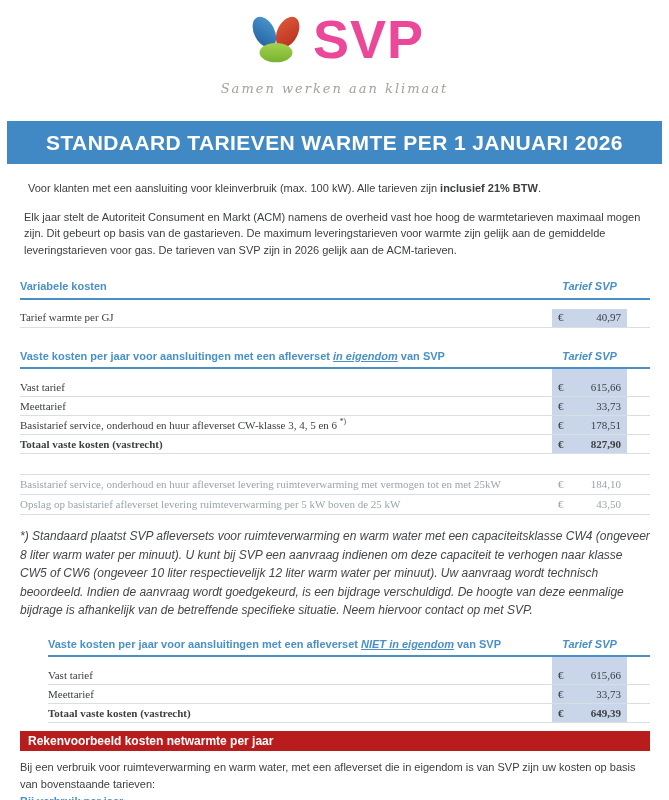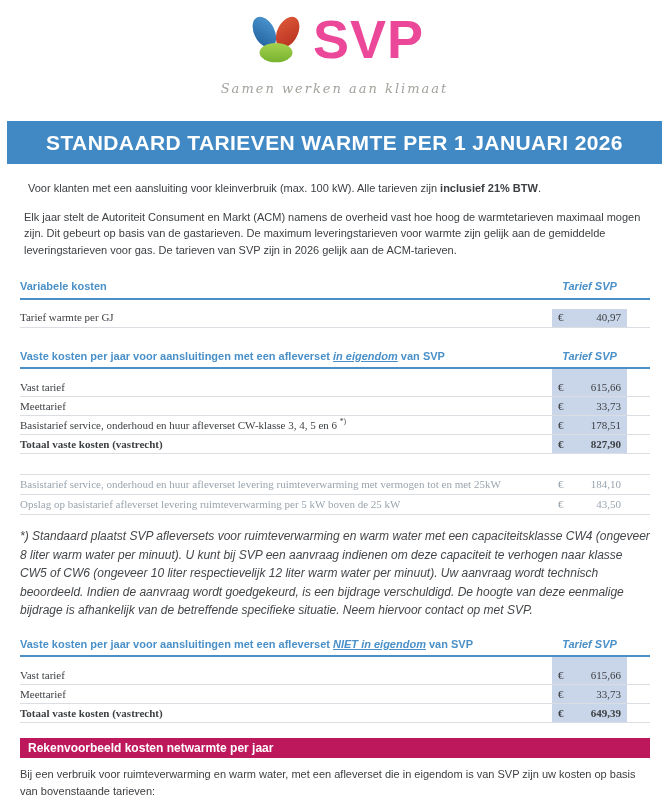--- a/index.html
+++ b/index.html
@@ -38,21 +38,21 @@
   .val.bg{background:#c9d5e9;}
   .val i{font-style:normal;}
   .row.total{font-weight:bold;}
   
   .gray-rows{margin-top:20px;color:#9aa5ae;}
   .gray-rows .row:first-child{border-top:1px solid #dadde1;}
   .gray-rows .row{height:19px;}
   
   .note{margin:12px 0 10px 0;font-style:italic;font-size:12px;line-height:1.55;color:#44474a;}
   
-  .ex-bar{margin-top:15px;height:20px;background:#be185d;color:#fff;font-weight:bold;
+  .ex-bar{margin-top:8px;height:20px;background:#b91c1c;color:#fff;font-weight:bold;
     font-size:12px;display:flex;align-items:center;padding-left:8px;}
   .ex-intro{margin:8px 0 0 0;}
   .ex-table{margin-top:8px;}
   .xrow{display:flex;align-items:center;height:18px;}
   .xrow.hdr .xlabel{color:#4a90c8;font-weight:bold;}
   .xrow.hdr .xcol{font-weight:bold;color:#232527;}
   .xrow.hl{background:#dbe3f0;}
   .xlabel{width:125px;}
   .xcol{text-align:center;}
   .xc1{width:160px;}
@@ -180,21 +180,21 @@
         <span class="val">
             <i>€</i>
             <span>43,50</span>
           </span>
         <span class="tail"></span>
       </div>
     </section>
 
     <p class="note">*) Standaard plaatst SVP afleversets voor ruimteverwarming en warm water met een capaciteitsklasse CW4 (ongeveer 8 liter warm water per minuut). U kunt bij SVP een aanvraag indienen om deze capaciteit te verhogen naar klasse CW5 of CW6 (ongeveer 10 liter respectievelijk 12 liter warm water per minuut). Uw aanvraag wordt technisch beoordeeld. Indien de aanvraag wordt goedgekeurd, is een bijdrage verschuldigd. De hoogte van deze eenmalige bijdrage is afhankelijk van de betreffende specifieke situatie. Neem hiervoor contact op met SVP.</p>
 
-    <section class="tbl" style="margin-top:16px;">
+    <section class="tbl" style="margin-top:16px;margin-left:28px;">
       <div class="tbl-head">
         <span class="tbl-title"><span>Vaste kosten per jaar voor aansluitingen met een afleverset </span><span class="u">NIET in eigendom</span><span> van SVP</span></span>
         <span class="tbl-colhead">Tarief SVP</span>
         <span class="tail"></span>
       </div>
       <div class="row sp">
           <span class="lbl"></span>
           <span class="val bg"></span>
           <span class="tail"></span>
         </div>

